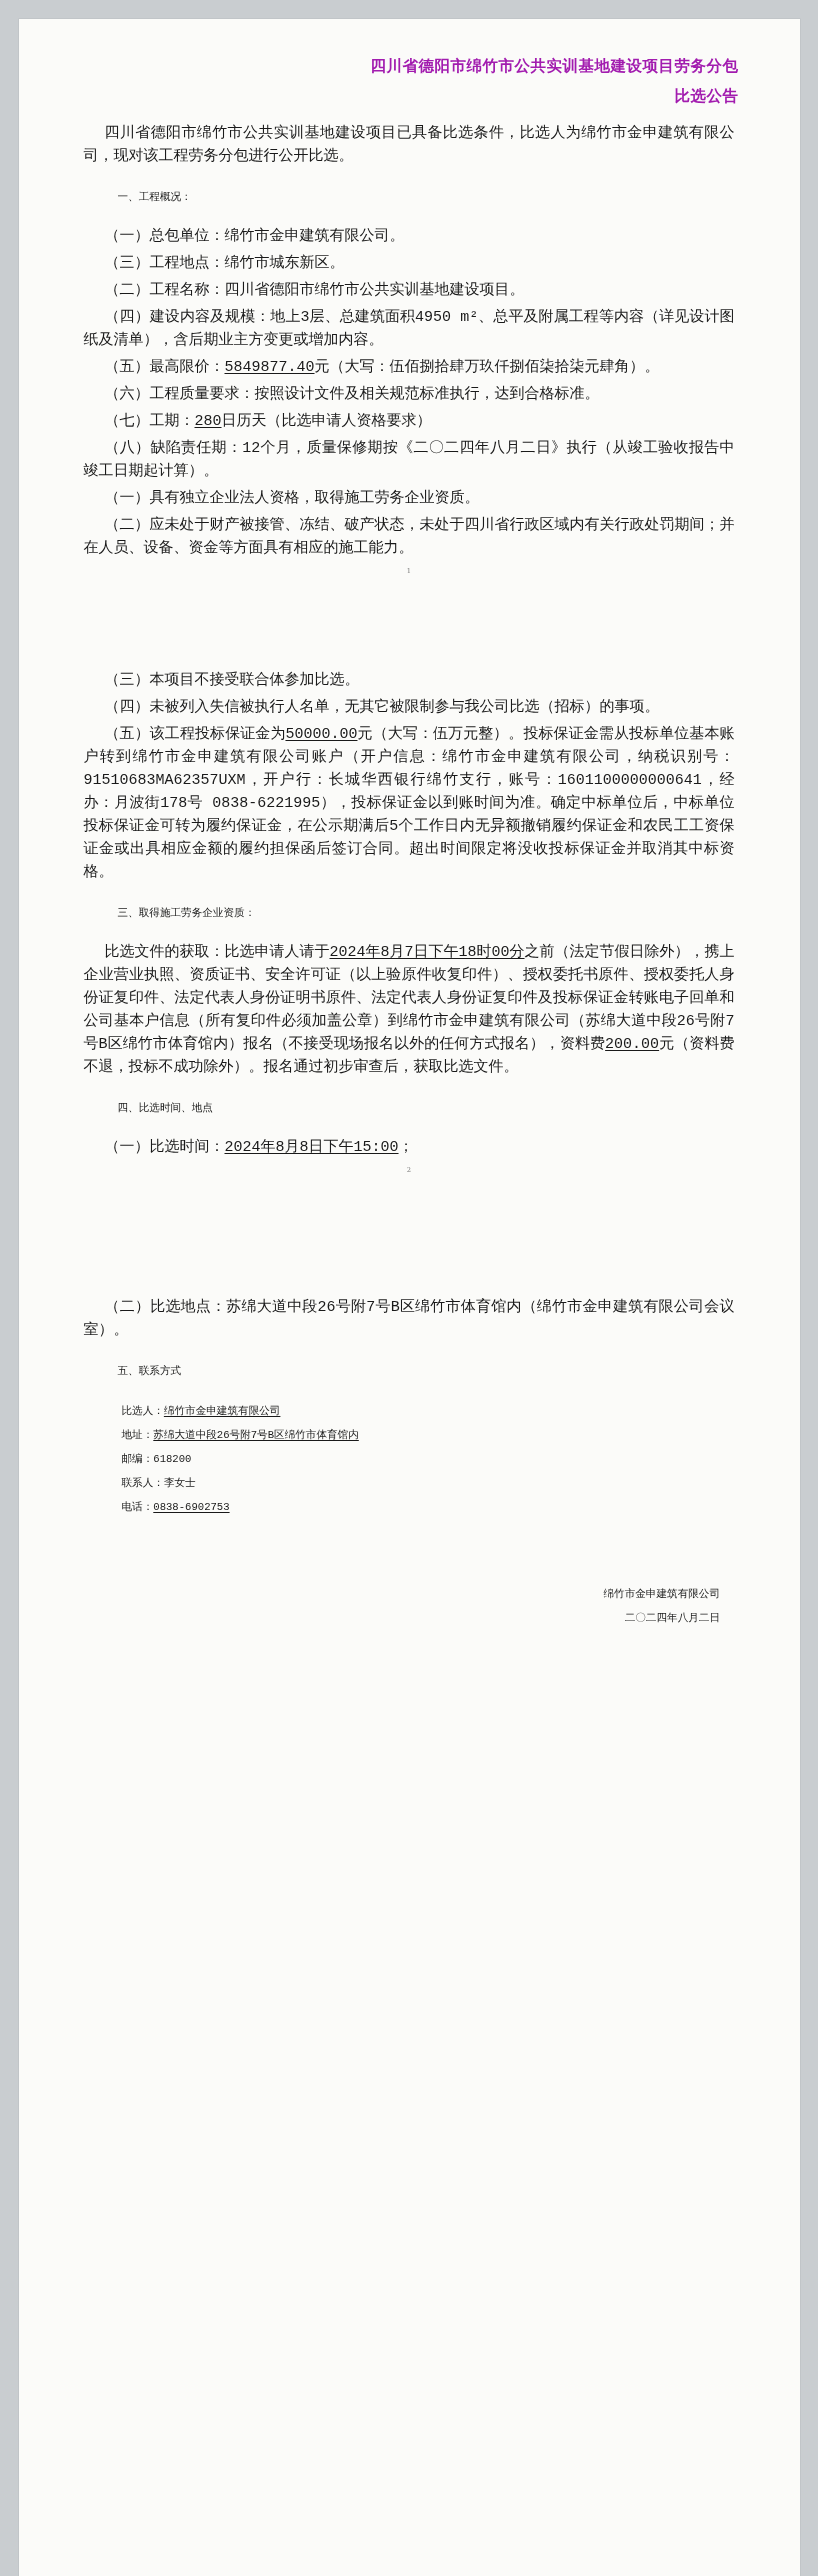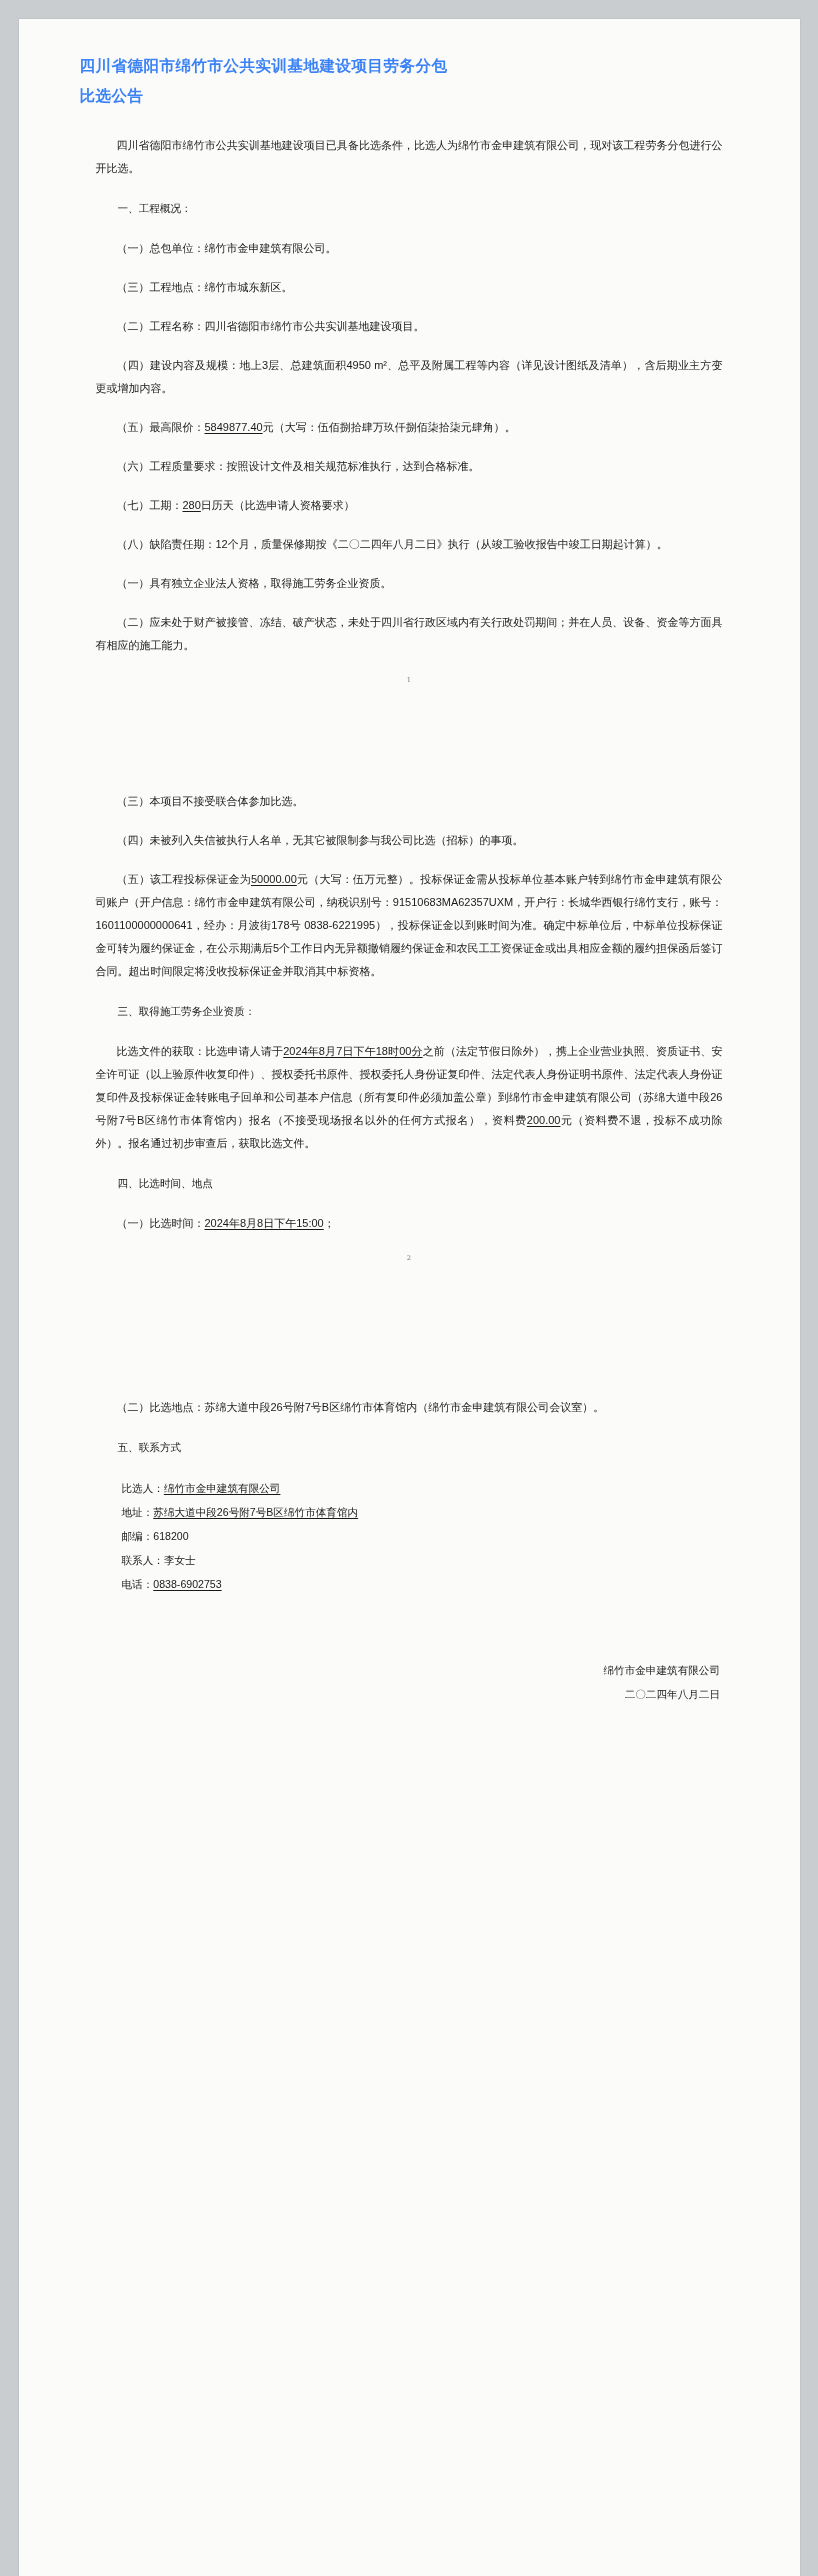--- a/index.html
+++ b/index.html
@@ -23,59 +23,59 @@
     width: 781px;
     margin: 0 auto;
     background: #fbfbf9;
     box-sizing: border-box;
     padding: 28px 61px 62px 61px;
     position: relative;
     box-shadow: 0 0 0 0.5px #b9bdc0;
     min-height: 3395px;
   }
   .doc-title {
-    text-align: left;
+    text-align: right;
     font-family: "DejaVu Serif", serif;
     font-weight: bold;
     font-size: 15.5px;
     line-height: 30px;
     letter-spacing: 0.5px;
-    color: #3b82f6;
+    color: #a21caf;
     margin: 4.1px 0 3.1px 0;
   }
   .doc-title .line2 {
     display: block;
   }
   p.body {
-    font-family: Liberation Sans, sans-serif;
-    font-size: 11px;
+    font-family: Liberation Mono, monospace;
+    font-size: 15px;
     line-height: 23px;
     color: #1a1a1a;
-    margin: 16px;
+    margin: 4px;
     text-align: justify;
     text-justify: inter-ideograph;
     text-indent: 21px;
   }
   p.section {
     font-family: "DejaVu Serif", serif;
     font-size: 10.6px;
     line-height: 23px;
     color: #1a1a1a;
     margin: 17px;
     text-indent: 21px;
   }
   .u {
     text-decoration: underline;
     text-underline-offset: 2.1px;
   }
   .gap-sm { height: 4.1px; }
   .gap-xl { height: 101px; }
   .gap-xxl { height: 129px; }
   .contact-block {
-    font-family: Liberation Sans, sans-serif;
+    font-family: Liberation Mono, monospace;
     font-size: 10.6px;
     line-height: 24px;
     color: #1a1a1a;
     padding-left: 42px;
   }
   .contact-block .row {
     white-space: nowrap;
   }
   .signature {
     font-family: "DejaVu Serif", serif;

